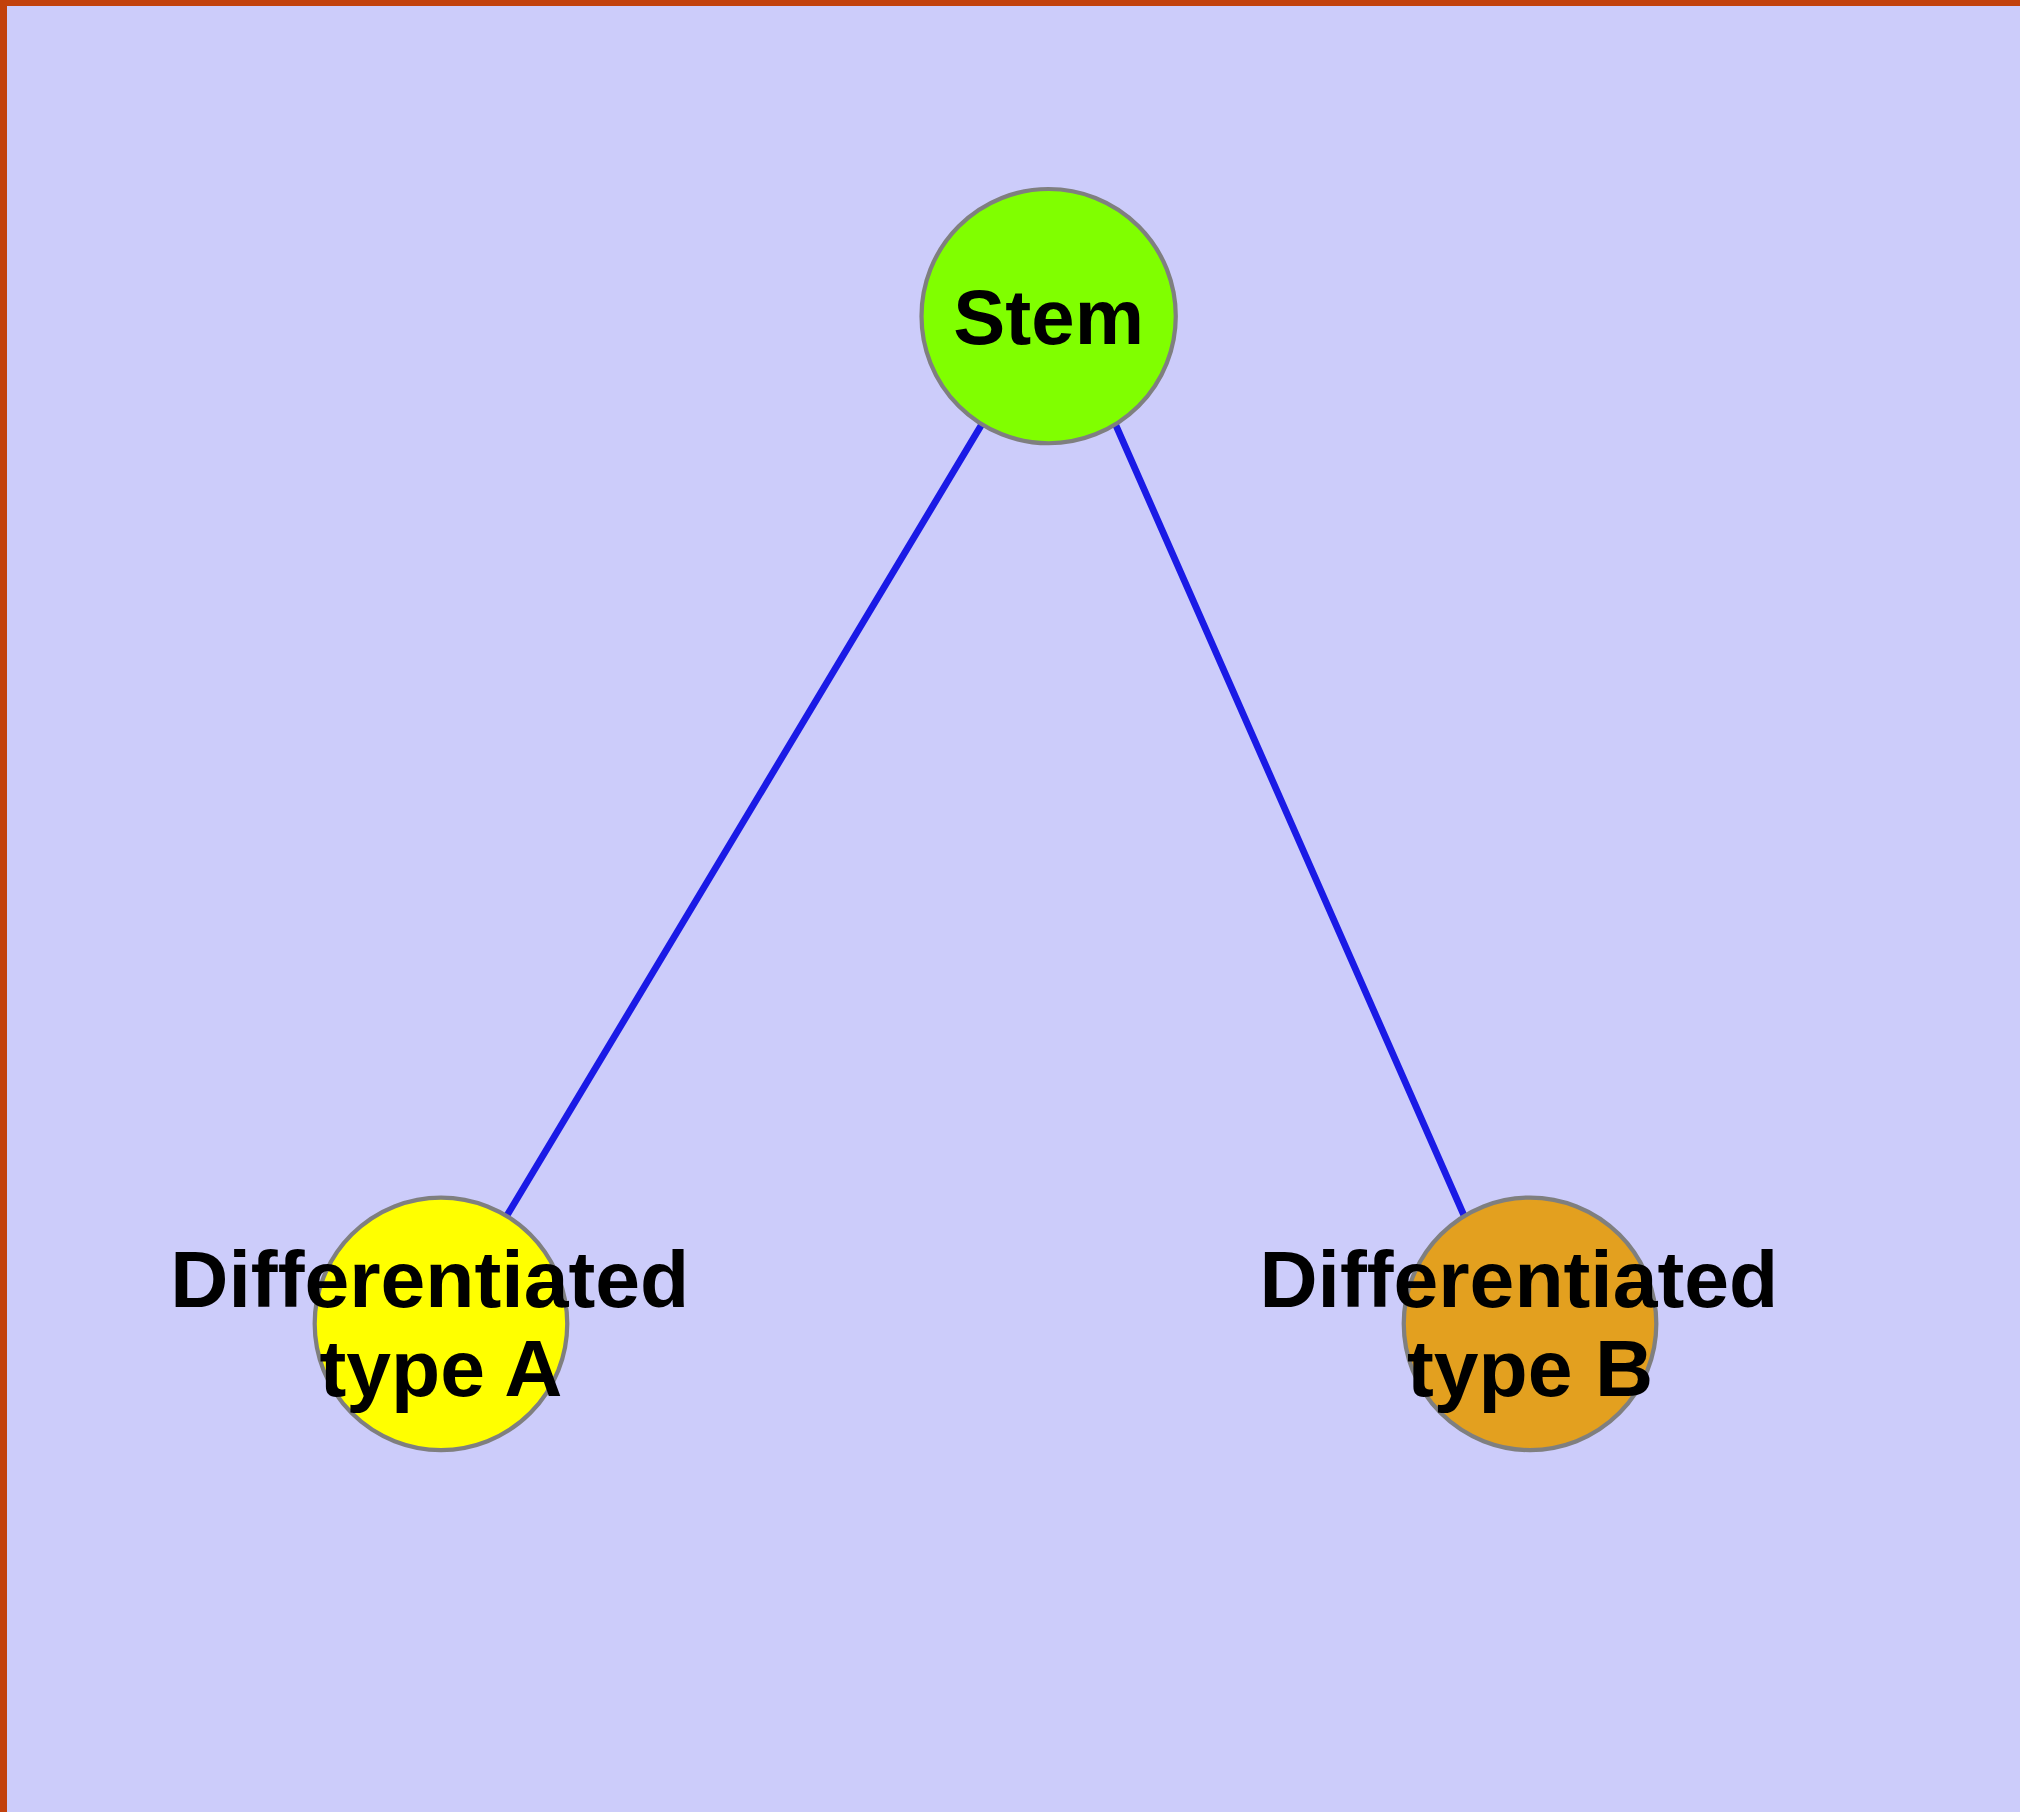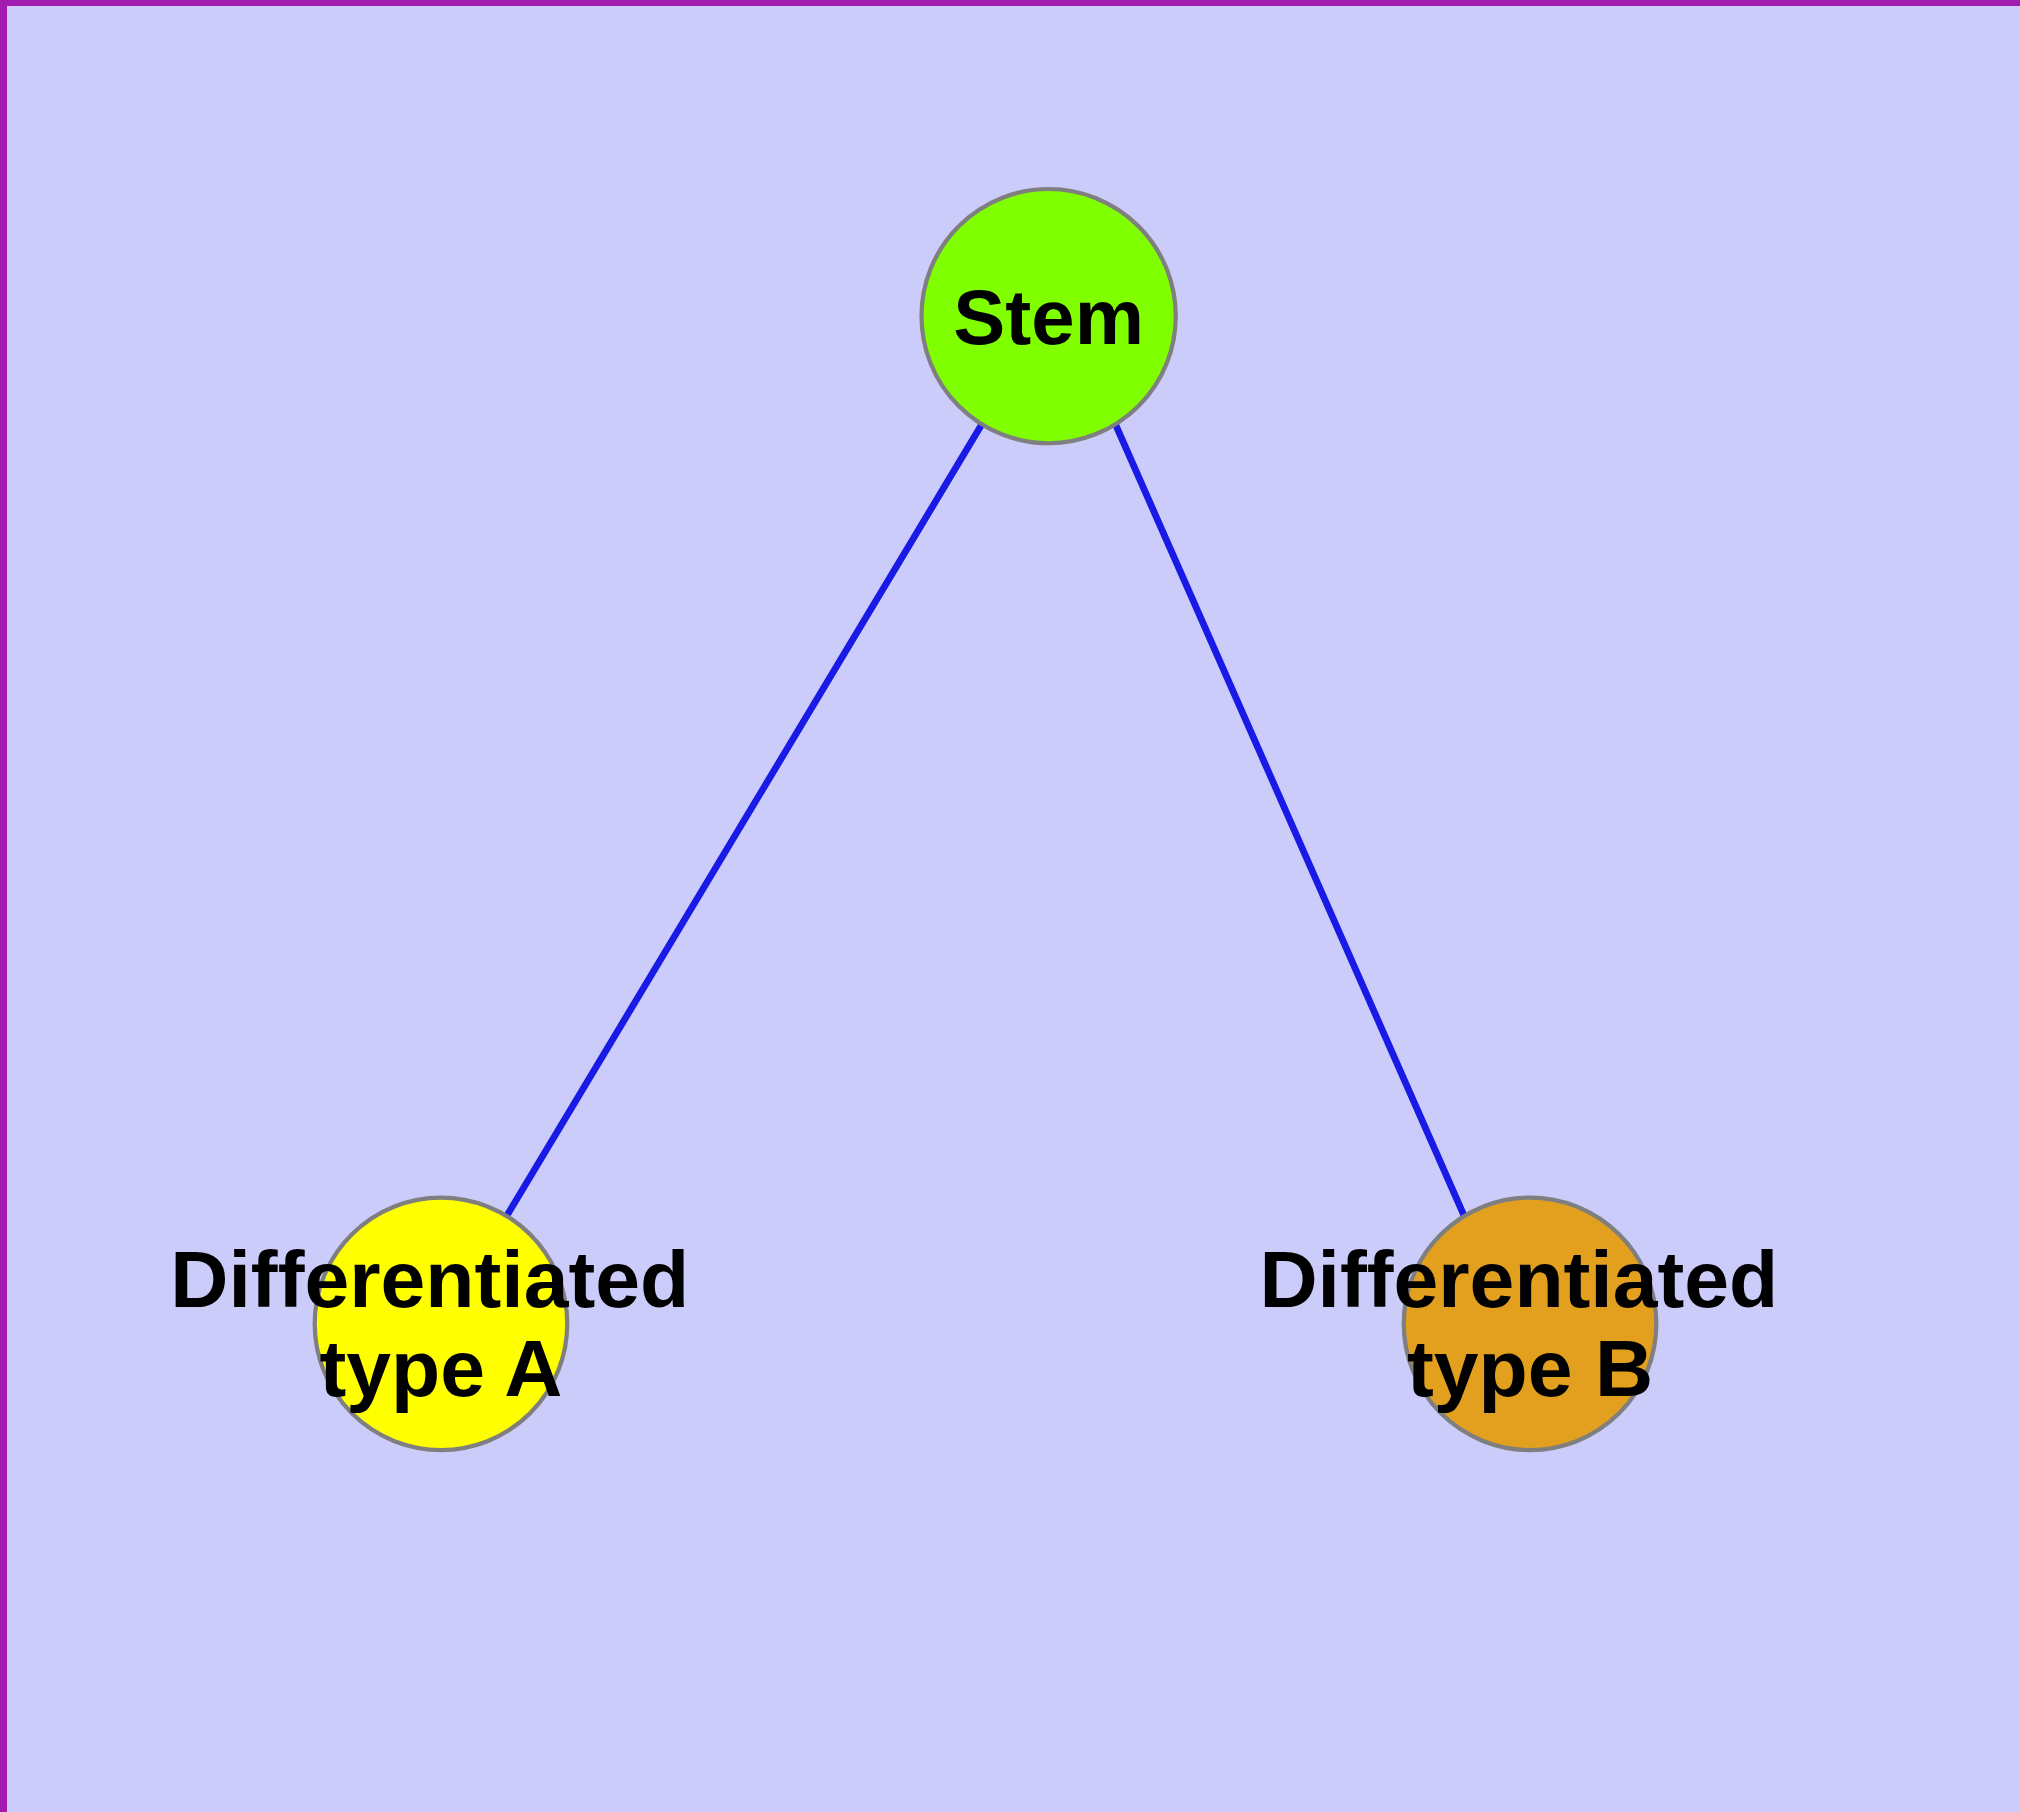--- a/index.html
+++ b/index.html
@@ -45,21 +45,21 @@
     font-family: "Liberation Sans", "DejaVu Sans", sans-serif;
     font-weight: bold;
     fill: #000000;
     text-anchor: middle;
     dominant-baseline: middle;
   }
 </style>
 </head>
 <body>
 
-<div id="canvas" style="background: #a21caf;">
+<div id="canvas" style="background: #c2410c;">
   <div id="plot-area" style="background: rgb(204, 204, 250);"></div>
 
   <svg id="graph-svg" viewBox="0 0 2384 2138" xmlns="http://www.w3.org/2000/svg">
 
     <g>
       <line class="edge-line" x1="1158" y1="501" x2="598" y2="1434" stroke="#1a1ae6" stroke-width="8" stroke-linecap="round"></line>
       <line class="edge-line" x1="1316" y1="501" x2="1727" y2="1434" stroke="#1a1ae6" stroke-width="8" stroke-linecap="round"></line>
     </g>
 
     <g>

